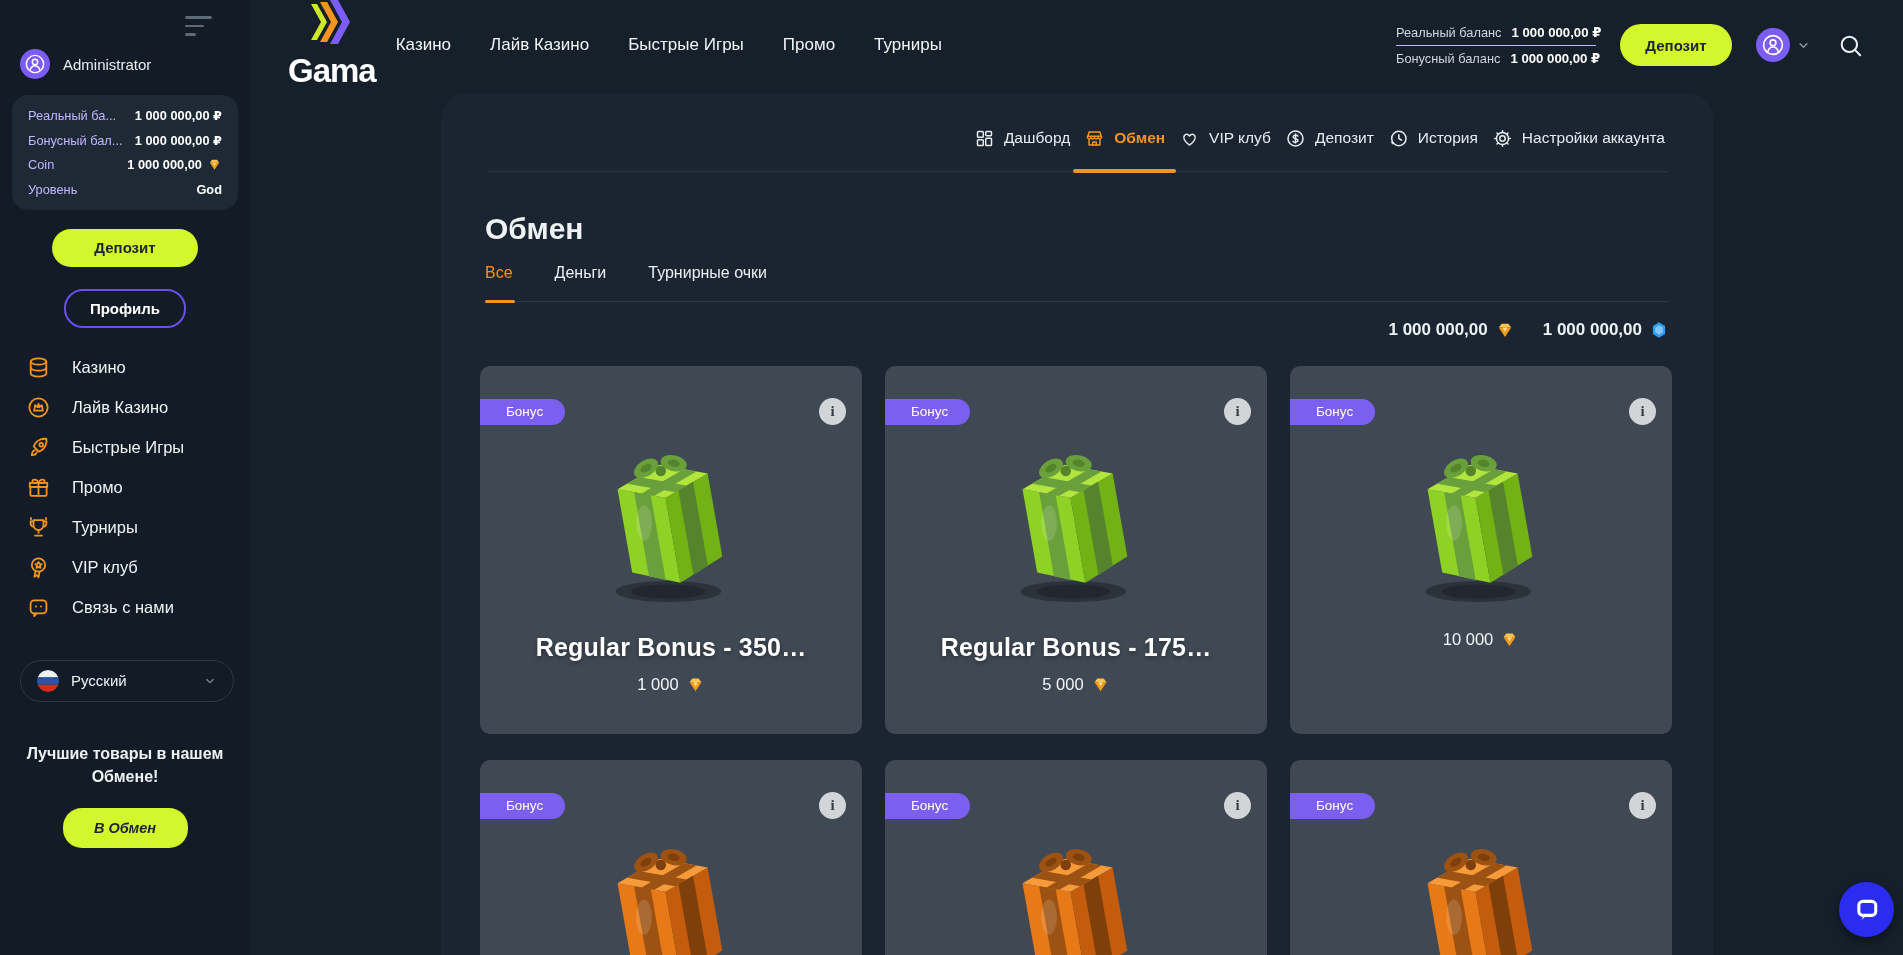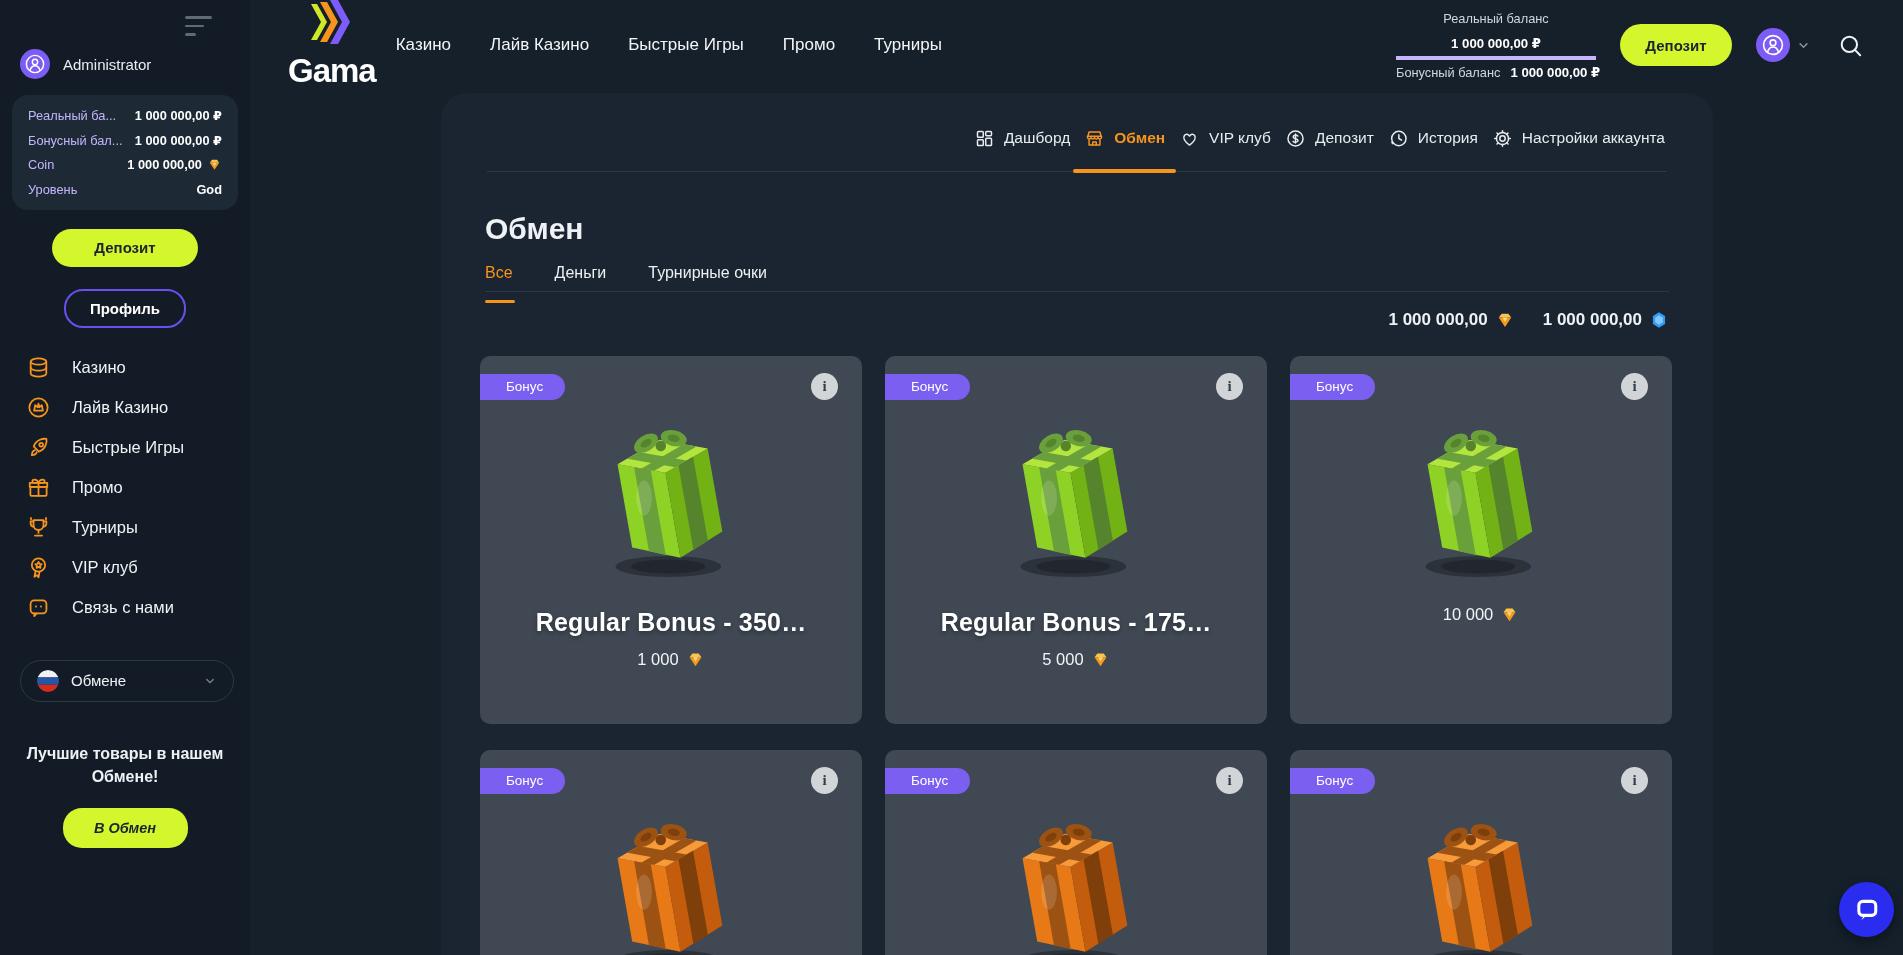--- a/index.html
+++ b/index.html
@@ -42,47 +42,47 @@
   
   .right-col{flex:1;display:flex;flex-direction:column;}
   .header{height:100px;display:flex;align-items:center;padding:0 39px 0 38px;}
   .brand{display:flex;align-items:center;gap:8px;cursor:pointer;flex-direction:column;}
   .brand-name{font-size:33px;font-weight:800;letter-spacing:-1px;color:#fff;}
   .nav{display:flex;gap:39px;margin-left:20px;}
   .nav-item{font-size:17px;color:#f3f5f7;cursor:pointer;white-space:nowrap;}
   .hdr-right{margin-left:auto;display:flex;align-items:center;}
   .hdr-bal{width:200px;margin-right:24px;}
   .hdr-bal-row{display:flex;justify-content:space-between;align-items:center;gap:10px;padding:5px 0;}
-  .hdr-bal-row:first-child{border-bottom:4px solid #c4b5fd;flex-direction:column;}
+  .hdr-bal-row:first-child{border-bottom:1px solid #c4b5fd;}
   .hdr-bal-row .lbl{font-size:12.8px;color:#cfd6de;white-space:nowrap;}
   .hdr-bal-row .val{font-size:13.2px;font-weight:bold;color:#fff;white-space:nowrap;}
   .hdr-dep{width:112px;height:42px;border-radius:21px;font-size:15px;}
   .hdr-user{display:flex;align-items:center;gap:6px;margin-left:24px;cursor:pointer;}
   .hdr-avatar{width:34px;height:34px;border-radius:50%;background:var(--purple);display:flex;align-items:center;justify-content:center;color:#fff;}
   .hdr-user svg.chev{color:#8a95a1;}
   .search-btn{margin-left:26px;cursor:pointer;color:#eef2f5;display:flex;}
 
   
   .panel{margin:3px 190px 0 191px;background:var(--panel);border-radius:26px;height:1300px;}
   .tabs{display:flex;justify-content:flex-end;align-items:center;height:67px;margin:12px 46px;border-bottom:1px solid var(--line);position:relative;gap:10px;}
   .tab{position:relative;display:flex;align-items:center;gap:9px;height:100%;color:#e8ecf0;font-size:15.5px;cursor:pointer;white-space:nowrap;padding:0 2px;}
   .tab svg{flex:0 0 auto;}
   .tab.active{color:var(--orange);font-weight:bold;}
   .tab.active::after{content:"";position:absolute;left:-9px;right:-9px;bottom:-2px;height:4px;border-radius:3px;background:var(--orange);}
   .page-title{margin:40px 0 0 44px;font-size:30px;font-weight:bold;}
-  .filters{display:flex;gap:42px;margin:18px 44px 0;border-bottom:1px solid var(--line);padding-bottom:9px;}
+  .filters{display:flex;gap:42px;margin:18px 44px 0;border-bottom:1px solid var(--line);padding-bottom:19px;}
   .filter{position:relative;font-size:16px;color:#edf1f4;cursor:pointer;}
   .filter.active{color:var(--orange);}
   .filter.active::after{content:"";position:absolute;left:0;bottom:-21px;width:30px;height:3.5px;border-radius:3px;background:var(--orange);}
   .wallet{display:flex;justify-content:flex-end;align-items:center;gap:28px;margin:18px 44px 0;font-size:17px;font-weight:bold;}
   .wallet .w-item{display:flex;align-items:center;gap:7px;}
 
   .grid{display:grid;grid-template-columns:repeat(3,1fr);gap:26px 23px;margin:26px 41px 0 39px;}
   .card{position:relative;background:var(--card);border-radius:10px;height:368px;display:flex;flex-direction:column;align-items:center;cursor:pointer;overflow:hidden;}
-  .card-top{width:100%;display:flex;justify-content:space-between;align-items:center;margin-top:17px;padding-right:24px;}
+  .card-top{width:100%;display:flex;justify-content:space-between;align-items:center;margin-top:32px;padding-right:16px;}
   .badge{background:var(--badge);color:#fff;font-size:13.5px;height:26px;display:flex;align-items:center;padding:0 22px 0 26px;border-radius:0 13px 13px 0;}
   .info{width:27px;height:27px;border-radius:50%;background:#d2d5d8;color:#353d47;display:flex;align-items:center;justify-content:center;font-weight:bold;font-size:15px;font-family:"Liberation Serif",serif;cursor:pointer;}
   .gift{width:186px;height:176px;margin-top:16px;}
   .gift-green{--gtop:#b2e63e;--gleft:#8fd226;--gright:#72b215;--grib:#6aa03c;--gribd:#55842c;}
   .gift-orange{--gtop:#f79a3a;--gleft:#e77a17;--gright:#c35c0c;--grib:#9c5212;--gribd:#7f3f0a;}
   .card-title{margin-top:16px;font-size:25px;font-weight:bold;letter-spacing:.2px;color:#fff;text-shadow:0 2px 4px rgba(0,0,0,.35);}
   .card-price{margin-top:13px;display:flex;align-items:center;gap:7px;font-size:16.5px;color:#f2f5f7;}
 
   
   .chat-fab{position:fixed;left:1839px;top:882px;width:55px;height:55px;border-radius:50%;background:#2a2cf0;display:flex;align-items:center;justify-content:center;cursor:pointer;box-shadow:0 4px 12px rgba(0,0,0,.4);}
@@ -239,21 +239,21 @@
           <clipPath id="fc">
               <circle cx="11" cy="11" r="11"></circle>
             </clipPath>
           <g clip-path="url(#fc)">
             <rect width="22" height="7.4" fill="#f2f2f2"></rect>
             <rect y="7.4" width="22" height="7.3" fill="#2458a7"></rect>
             <rect y="14.7" width="22" height="7.3" fill="#d52b1e"></rect>
           </g>
         </svg>
       </span>
-      <span class="l-lbl">Обмене</span>
+      <span class="l-lbl">Русский</span>
       <svg width="14" height="14" viewBox="0 0 24 24" fill="none" stroke="currentColor" stroke-width="2.2" stroke-linecap="round">
         <path d="M6.5,9.3 L12,14.8 17.5,9.3"></path>
       </svg>
     </div>
 
     <div class="side-promo">Лучшие товары в нашем Обмене!</div>
     <div class="btn btn-yellow side-shop">В Обмен</div>
   </aside>
 
   <div class="right-col">

